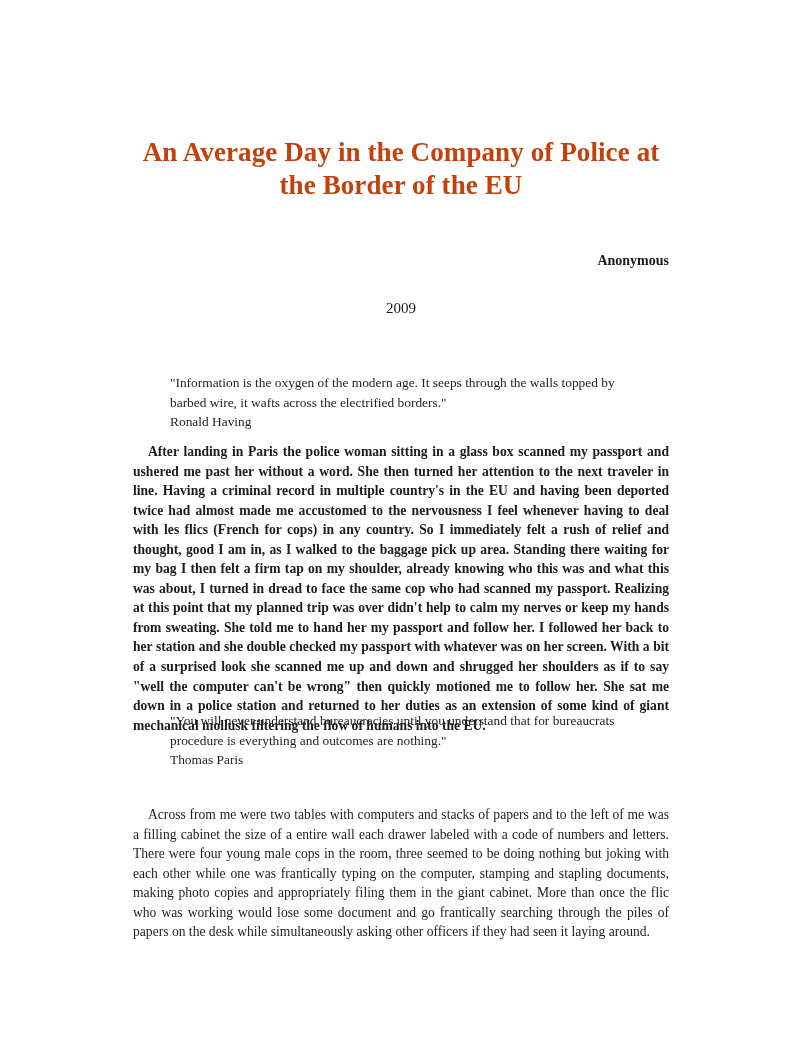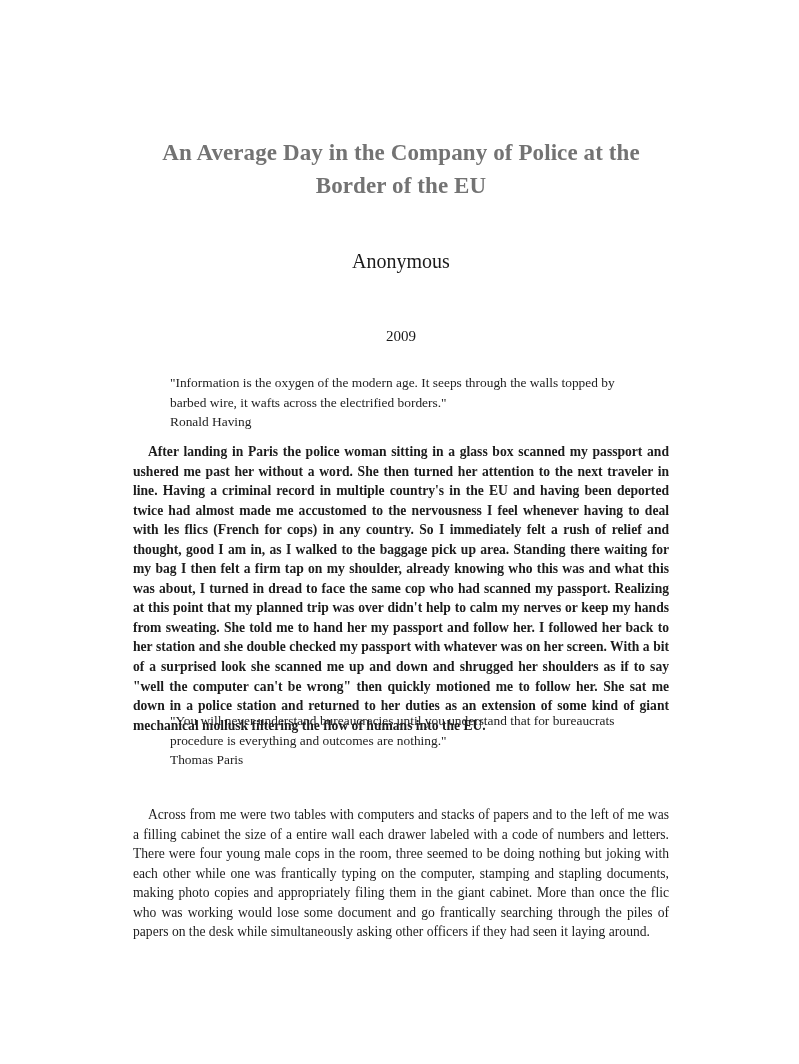--- a/index.html
+++ b/index.html
@@ -22,43 +22,43 @@
       width: 536px;
     }
     .title {
       position: absolute;
       left: 0;
       top: 136px;
       width: 536px;
       margin: 0;
       text-align: center;
       font-weight: bold;
-      font-size: 23px;
+      font-size: 27px;
       line-height: 33px;
-      color: #737373;
+      color: #c2410c;
       letter-spacing: 0.1px;
     }
     .author {
       position: absolute;
       left: 0;
       top: 251px;
       width: 536px;
-      text-align: center;
-      font-size: 20px;
+      text-align: right;
+      font-size: 14px;
       line-height: 20px;
+      font-weight: bold;
     }
     .date {
       position: absolute;
       left: 0;
       top: 298px;
       width: 536px;
       text-align: center;
       font-size: 15px;
       line-height: 20px;
-      margin-top: 28px;
     }
     .epigraph {
       position: absolute;
       left: 37px;
       width: 470px;
       font-size: 13.4px;
       line-height: 19.5px;
       color: #222;
     }
     .epigraph .quote,

